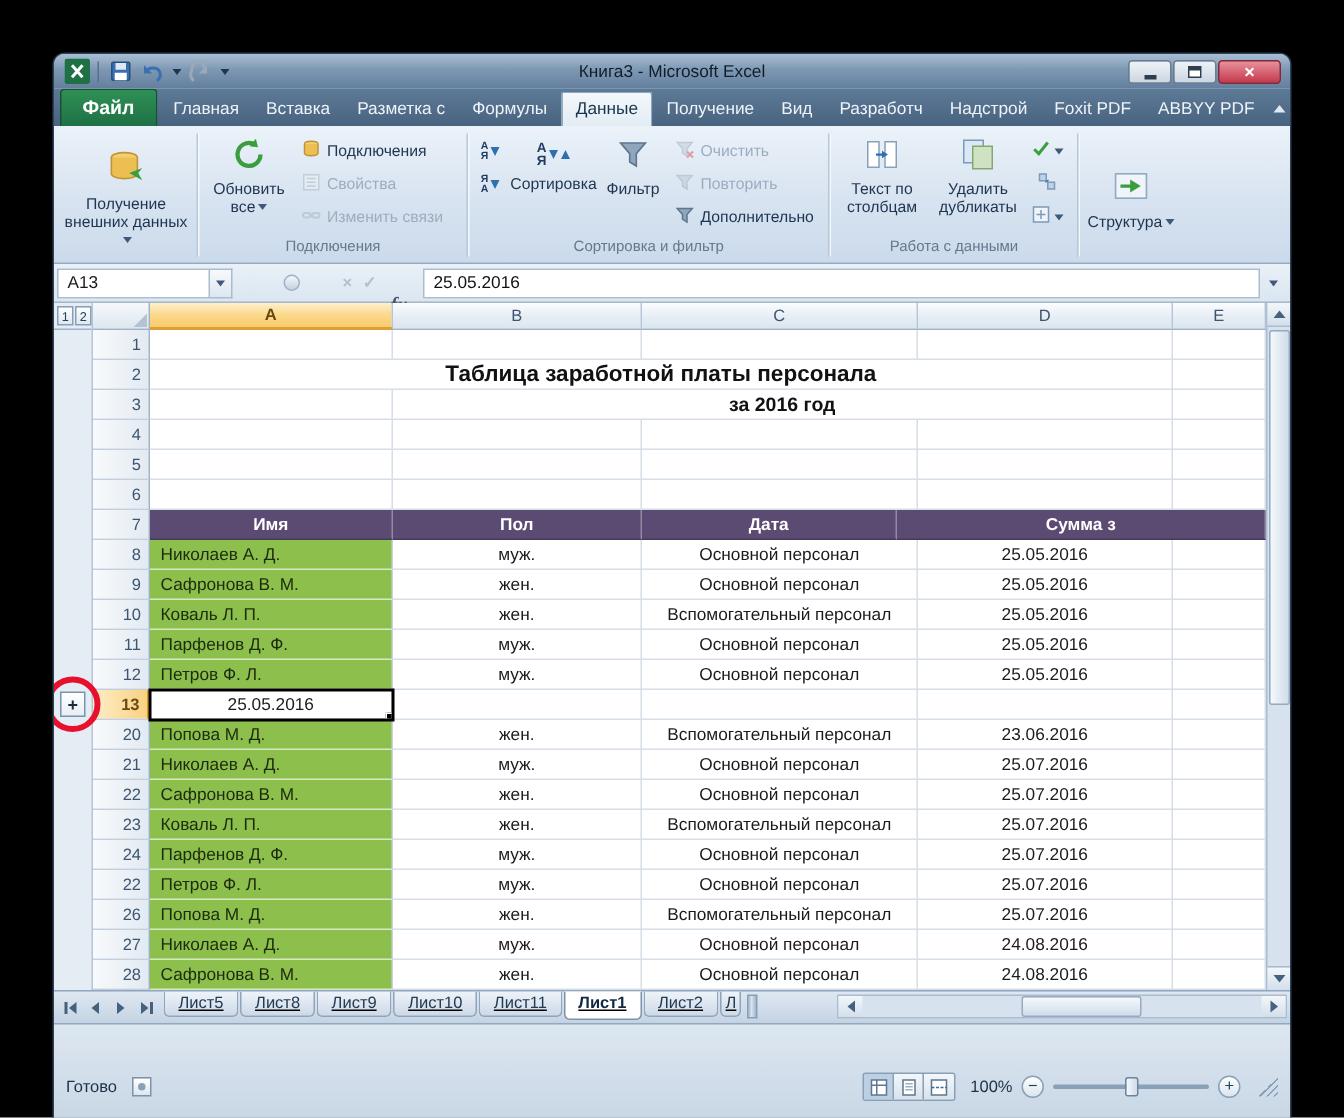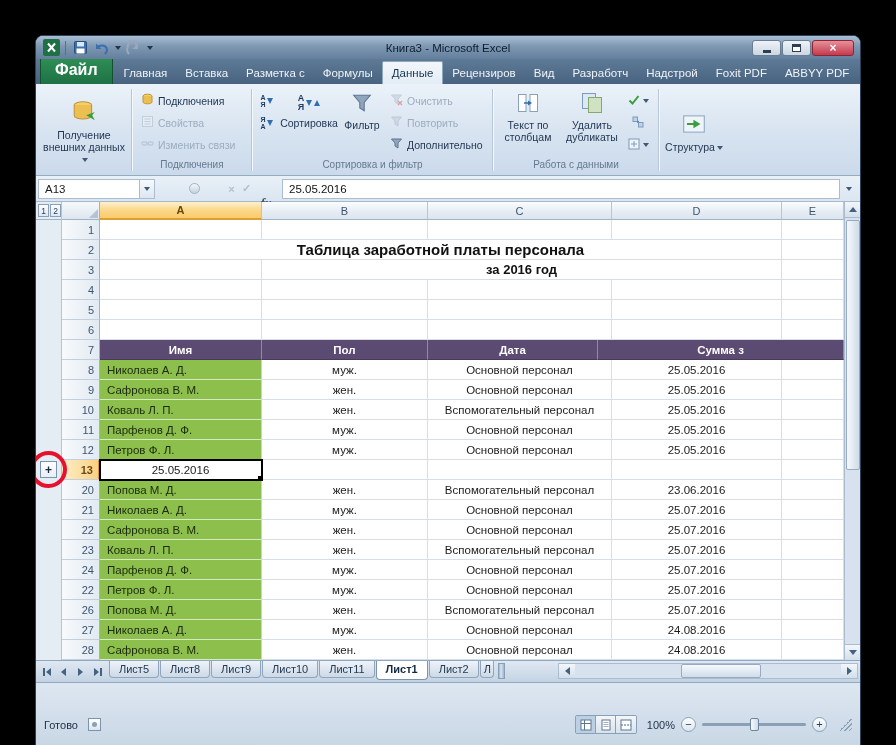--- a/index.html
+++ b/index.html
@@ -22,21 +22,21 @@
     background:linear-gradient(#eef3f8,#ccd6e1); display:flex; align-items:center; justify-content:center; }
   .winbtn.close { width:42px; background:linear-gradient(#e8909b,#c4394d); border-color:#8d2433; }
   .wmin { width:8px; height:3px; background:#2c3e50; margin-top:7px; }
   .wrest { width:9px; height:8px; border:1px solid #2c3e50; border-top-width:3px; background:#fff; }
   .wx { color:#fff; font-size:12px; font-weight:bold; line-height:14px; }
 
   
   .tabrow { height:25px; flex:0 0 25px; background:linear-gradient(#5d7a97,#48637f);
     display:flex; align-items:flex-end; padding:0 4px; }
   .file-tab { background:linear-gradient(#2f9055,var(--file-tab-green,#1e7145));
-    color:#fff; font-weight:bold; font-size:16px; padding:4px 14px 5px; border-radius:3px 3px 0 0;
+    color:#fff; font-weight:bold; font-size:13px; padding:4px 14px 5px; border-radius:3px 3px 0 0;
     border:1px solid #14522f; border-bottom:none; margin-right:2px; }
   .rtabs { display:flex; align-items:flex-end; height:100%; }
   .rtab { font-size:11.5px; color:#eef3f8; padding:5px 9px 5px; white-space:nowrap; }
   .rtab.active { background:linear-gradient(#f3f7fb,#e3ecf4); color:#17344f;
     border:1px solid #8ea8c0; border-bottom:none; border-radius:2px 2px 0 0; }
   .tabrow-right { margin-left:auto; display:flex; align-items:center; gap:3px; padding-bottom:4px; }
   .mini-caret-btn { width:16px; height:15px; display:flex; align-items:center; justify-content:center; }
   .caret-up-shape { width:0; height:0; border-left:4px solid transparent; border-right:4px solid transparent; border-bottom:5px solid #dfe9f3; }
 
   
@@ -124,21 +124,21 @@
   .sbtn.bot { margin-top:auto; border-top:1px solid #a9bcd0; border-bottom:none; }
   .tri-up { width:0;height:0;border-left:4px solid transparent;border-right:4px solid transparent;border-bottom:5px solid #44617e; }
   .tri-down { width:0;height:0;border-left:4px solid transparent;border-right:4px solid transparent;border-top:5px solid #44617e; }
   .tri-left { width:0;height:0;border-top:4px solid transparent;border-bottom:4px solid transparent;border-right:5px solid #44617e; }
   .tri-right { width:0;height:0;border-top:4px solid transparent;border-bottom:4px solid transparent;border-left:5px solid #44617e; }
   .vthumb { width:14px; height:250px; margin-top:2px; border:1px solid #96abc1; border-radius:2px;
     background:linear-gradient(90deg,#f6f9fb,#cfdcea); }
 
   
   .tabbar { height:22px; flex:0 0 22px; background:linear-gradient(#dfe8f2,#c4d3e3);
-    border-top:1px solid #8fa8c0; display:flex; align-items:flex-start; padding:0 2px; }
+    border-top:1px solid #8fa8c0; display:flex; align-items:flex-start; padding:0 2px;text-decoration:underline; }
   .navbtn { width:17px; height:17px; margin-top:2px; display:flex; align-items:center; justify-content:center; gap:1px; }
   .navbar-bar { width:2px; height:8px; background:#44617e; }
   #sheet-tabs { display:flex; align-items:flex-start; margin-left:3px; }
   .stab { height:17px; padding:2px 9px 0; font-size:11px; color:#223a52;
     background:linear-gradient(#eef3f9,#cdd9e7); border:1px solid #8fa5bc; border-top:none;
     border-radius:0 0 4px 4px; margin-right:1px; white-space:nowrap; }
   .stab.active { background:#fff; font-weight:bold; height:19px; border-color:#7c93ab; color:#102a44; }
   .stab.cut { width:14px; padding:2px 3px 0; overflow:hidden; }
   .tab-splitter { width:7px; height:16px; margin:2px 3px 0; background:linear-gradient(90deg,#9fb4c9,#d9e4ef 40%,#9fb4c9); border:1px solid #87a0b8; }
   .hscroll { margin-left:auto; width:300px; height:16px; margin-top:2px; display:flex; background:#d7e2ee; border:1px solid #a9bcd0; }
@@ -223,21 +223,21 @@
   </div>
 
   <div class="tabrow">
     <div class="file-tab">Файл</div>
     <div class="rtabs" id="ribbon-tabs">
         <div class="rtab">Главная</div>
         <div class="rtab">Вставка</div>
         <div class="rtab">Разметка с</div>
         <div class="rtab">Формулы</div>
         <div class="rtab active">Данные</div>
-        <div class="rtab">Рецензиров</div>
+        <div class="rtab">Получение</div>
         <div class="rtab">Вид</div>
         <div class="rtab">Разработч</div>
         <div class="rtab">Надстрой</div>
         <div class="rtab">Foxit PDF</div>
         <div class="rtab">ABBYY PDF</div>
       </div>
     <div class="tabrow-right">
       <span class="mini-caret-btn">
           <span class="caret-up-shape"></span>
         </span>
@@ -257,20 +257,29 @@
             </svg>
         </span>
         <span class="blabel"><span>Получение внешних данных</span><span class="dd"></span></span>
       </div>
     </div>
 
     <div class="rsep"></div>
 
     <div class="rgroup">
       <div class="rgroup-content">
+        <div class="bigbtn" style="width:60px">
+          <span>
+            <svg width="24" height="24" viewBox="0 0 22 22">
+                <path d="M18 11a7 7 0 1 1-3.2-5.9" fill="none" stroke="#3b9c40" stroke-width="2.6"></path>
+                <path d="M15.2 1.4l1.3 5.2-5.2-.6z" fill="#3b9c40"></path>
+              </svg>
+          </span>
+          <span class="blabel"><span>Обновить все</span><span class="dd"></span></span>
+        </div>
         <div class="smallcol" style="width:112px">
           <div class="smallbtn">
             <span><svg width="13" height="13" viewBox="0 0 13 13">
                   <ellipse cx="6.5" cy="3" rx="4.5" ry="1.8" fill="#f3cf6d" stroke="#c2943a"></ellipse>
                   <path d="M2 3v6c0 1 2 1.8 4.5 1.8S11 10 11 9V3" fill="#ecbf52" stroke="#c2943a"></path>
                 </svg></span>
             <span>Подключения</span>
           </div>
           <div class="smallbtn disabled">
             <span><svg width="13" height="13" viewBox="0 0 13 13">

